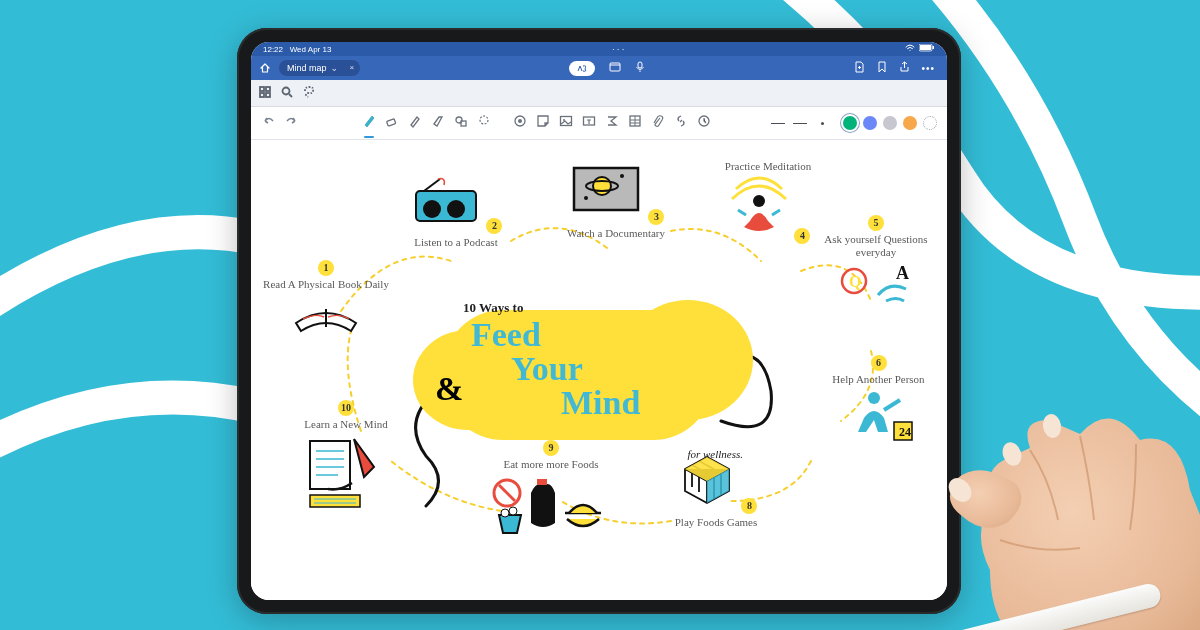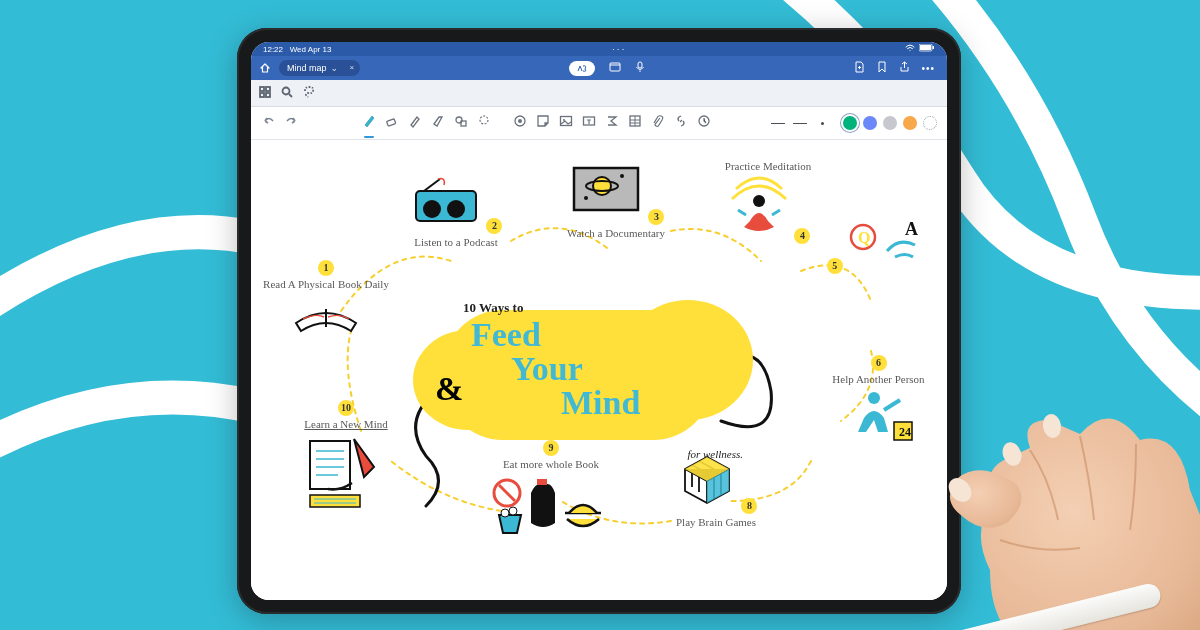--- a/index.html
+++ b/index.html
@@ -408,20 +408,22 @@
           <path d="M10 14 Q33 -8 56 14 M6 24 Q33 -2 60 24" stroke="#ffe03a" stroke-width="3" fill="none"></path>
           <circle cx="33" cy="26" r="6" fill="#111"></circle>
           <path d="M24 46 Q33 30 42 46 L48 52 Q33 60 18 52 Z" fill="#e84c3d"></path>
           <path d="M20 40 L12 35 M46 40 L54 35" stroke="#3bb8d3" stroke-width="3"></path>
         </svg>
         <span class="num">4</span>
       </div>
 
       <div class="node" style="left:560px;top:75px;width:130px;">
         <span class="num">5</span>
+        <div>Ask yourself
+Questions everyday</div>
         <svg class="sketch" width="80" height="50" viewBox="0 0 80 50">
           <circle cx="18" cy="20" r="12" fill="none" stroke="#e84c3d" stroke-width="2.5"></circle>
           <text x="13" y="26" font-size="16" fill="#ffe03a" font-weight="900">Q</text>
           <path d="M42 34 Q54 20 70 28 M50 40 Q60 35 68 40" stroke="#3bb8d3" stroke-width="3" fill="none"></path>
           <text x="60" y="18" font-size="18" fill="#111" font-weight="900">A</text>
         </svg>
       </div>
 
       <div class="node" style="left:560px;top:215px;width:135px;">
         <span class="num">6</span>
@@ -441,40 +443,40 @@
           <g stroke="#111" stroke-width="1.8">
             <path d="M10 22 L32 10 L54 22 L54 44 L32 56 L10 44 Z" fill="#fff"></path>
             <path d="M10 22 L32 34 L54 22 M32 34 V56"></path>
             <path d="M17 18 L39 30 M24 14 L46 26 M17 40 L17 25 M24 45 L24 30 M39 30 L39 52 M46 26 L46 48"></path>
           </g>
           <path d="M10 22 L32 10 L54 22 L32 34 Z" fill="#ffe03a" fill-opacity=".9"></path>
           <path d="M32 34 L54 22 V44 L32 56 Z" fill="#3bb8d3" fill-opacity=".85"></path>
         </svg>
         <span class="num">8</span>
         <div>Play
-Brain Games</div>
+Foods Games</div>
       </div>
 
       <div class="node" style="left:220px;top:300px;width:160px;">
         <span class="num">9</span>
-        <div>Eat more whole Book</div>
+        <div>Eat more more Foods</div>
         <svg class="sketch" width="120" height="62" viewBox="0 0 120 62">
           <circle cx="16" cy="20" r="13" fill="#fff" stroke="#e84c3d" stroke-width="3"></circle>
           <path d="M8 12 L24 28" stroke="#e84c3d" stroke-width="3"></path>
           <path d="M40 20 Q45 8 53 12 Q60 8 64 20 V50 Q52 58 40 50 Z" fill="#111"></path>
           <rect x="46" y="6" width="10" height="6" fill="#e84c3d"></rect>
           <path d="M74 40 H110 M76 46 Q92 60 108 46" stroke="#111" stroke-width="2.5" fill="#ffe03a"></path>
           <path d="M78 40 Q92 24 106 40" fill="#ffe03a" stroke="#111" stroke-width="2.5"></path>
           <path d="M8 42 H30 L26 60 H12 Z" fill="#3bb8d3" stroke="#111" stroke-width="2"></path>
           <circle cx="14" cy="40" r="4" fill="#fff" stroke="#111"></circle>
             <circle cx="22" cy="38" r="4" fill="#fff" stroke="#111"></circle>
         </svg>
       </div>
 
-      <div class="node" style="left:30px;top:260px;text-decoration:underline;">
+      <div class="node" style="left:30px;top:260px;">
         <span class="num">10</span>
         <div>Learn
 a New Mind</div>
         <svg class="sketch" width="84" height="78" viewBox="0 0 84 78">
           <rect x="6" y="8" width="40" height="48" fill="#fff" stroke="#111" stroke-width="2"></rect>
           <path d="M12 18 H40 M12 26 H40 M12 34 H40 M12 42 H34" stroke="#3bb8d3" stroke-width="1.5"></path>
           <path d="M50 6 L70 34 L60 44 Z" fill="#e84c3d" stroke="#111" stroke-width="2"></path>
           <path d="M48 50 Q36 58 24 56" stroke="#111" stroke-width="2.5" fill="none"></path>
           <rect x="6" y="62" width="50" height="12" fill="#ffe03a" stroke="#111" stroke-width="1.5"></rect>
           <path d="M10 66 H52 M10 70 H52" stroke="#3bb8d3" stroke-width="1"></path>

